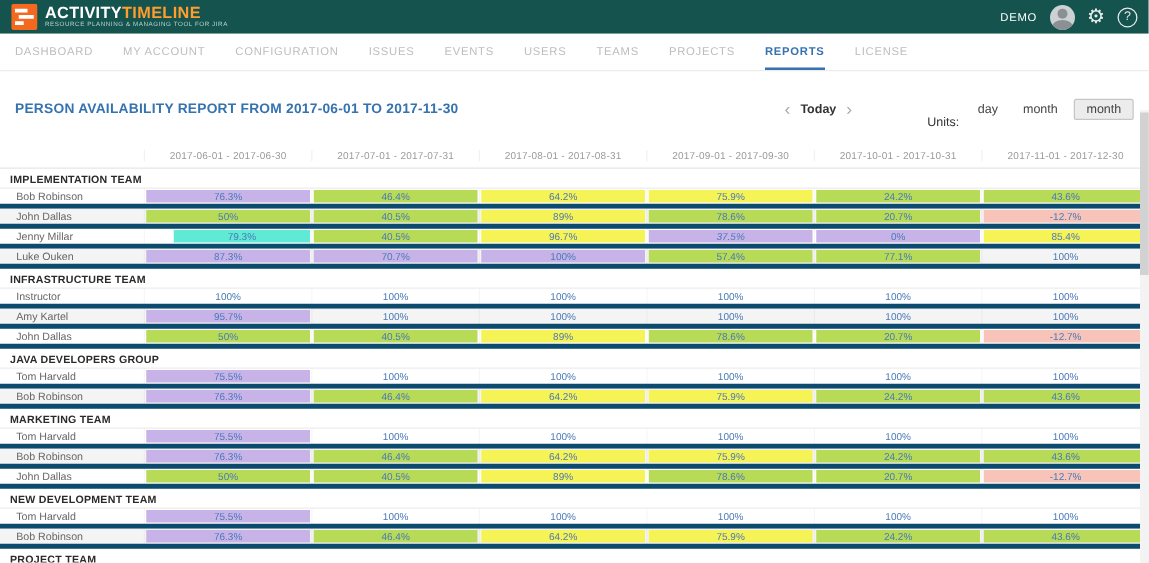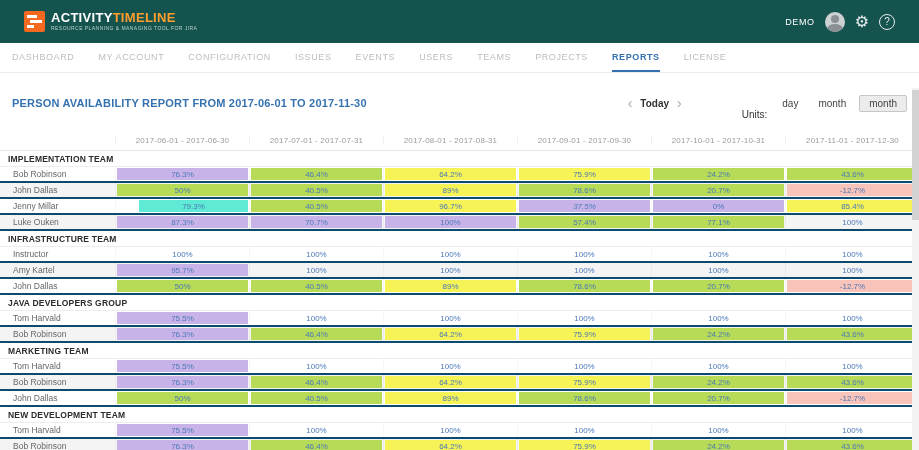--- a/index.html
+++ b/index.html
@@ -1,20 +1,20 @@
 <!DOCTYPE html>
 <html><head>
 <meta charset="utf-8">
 <style>
   * { margin:0; padding:0; box-sizing:border-box; }
   html, body { width:919px; height:450px; overflow:hidden; background:#fff;
                font-family:"Liberation Sans", sans-serif; }
 
   
-  .topbar { height:43px; background:#15534e; display:flex; align-items:center; padding:0 24px; }
+  .topbar { height:27px; background:#15534e; display:flex; align-items:center; padding:0 9px; }
   .logo-icon { width:21px; height:21px; margin-right:6px; flex:0 0 auto; }
   .brand-line { display:flex; align-items:baseline; line-height:12px; }
   .brand-activity { color:#ffffff; font-weight:bold; font-size:13px; letter-spacing:.3px; }
   .brand-timeline { color:#ff9d2e; font-weight:bold; font-size:13px; letter-spacing:.3px; }
   .brand-sub { font-size:5px; color:#b9d4d0; letter-spacing:.45px; margin-top:1px; }
   .topbar-right { margin-left:auto; display:flex; align-items:center; gap:10px; }
   .demo-label { color:#fff; font-size:9px; letter-spacing:.6px;margin-left:18px; }
   .avatar { width:20px; height:20px; border-radius:50%; background:#ccd2d4; position:relative; overflow:hidden; cursor:pointer; }
   .avatar::before { content:""; position:absolute; top:3px; left:6px; width:8px; height:8px; border-radius:50%; background:#8a9094; }
   .avatar::after  { content:""; position:absolute; top:12px; left:2px; width:16px; height:10px; border-radius:50%; background:#8a9094; }
@@ -41,21 +41,21 @@
   .unit-btn.selected { background:#ececec; border:1px solid #c6c6c6; border-radius:2px; padding:2px 9px; }
 
   
   .report-table { width:100%; }
   .thead { display:flex; height:20px; align-items:center; border-bottom:1px solid #e6e6e6; }
   .th-name { width:115px; flex:0 0 115px; }
   .th-col { flex:1; text-align:center; font-size:8px; color:#9a9a9a; letter-spacing:.2px;
             border-left:1px solid #f1f1f1; }
   .team-row { display:flex; align-items:center; height:16px; font-size:8.5px; font-weight:bold;
               color:#2b2b2b; padding-left:8px; border-bottom:1px solid #ededed; letter-spacing:.2px; }
-  .data-row { display:flex; height:16px; border-bottom:2px solid #0c4a6e; }
+  .data-row { display:flex; height:16px; border-bottom:4px solid #0c4a6e; }
   .data-row.striped { background:#f4f4f4; }
   .cell-name { width:115px; flex:0 0 115px; font-size:8.5px; color:#666; padding-left:13px;
                display:flex; align-items:center; white-space:nowrap; }
   .cell { flex:1; padding:1px 1px; border-left:1px solid rgba(0,0,0,0.035); cursor:pointer; }
   .bar { height:100%; display:flex; align-items:center; justify-content:center;
          font-size:8px; color:#4a79b8; }
 
   
   .scrollbar { position:fixed; right:0; top:88px; bottom:0; width:7px; background:#f3f3f3; }
   .scroll-thumb { width:7px; height:130px; background:#d2d2d2; margin-top:2px; }

